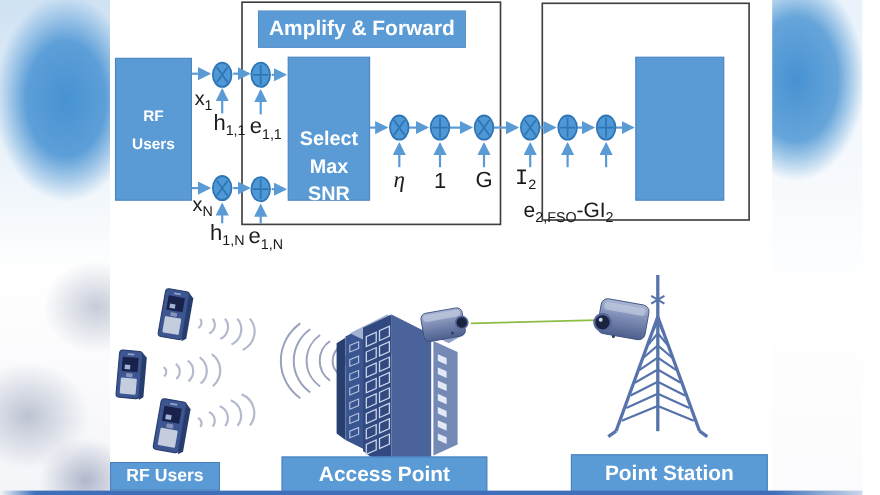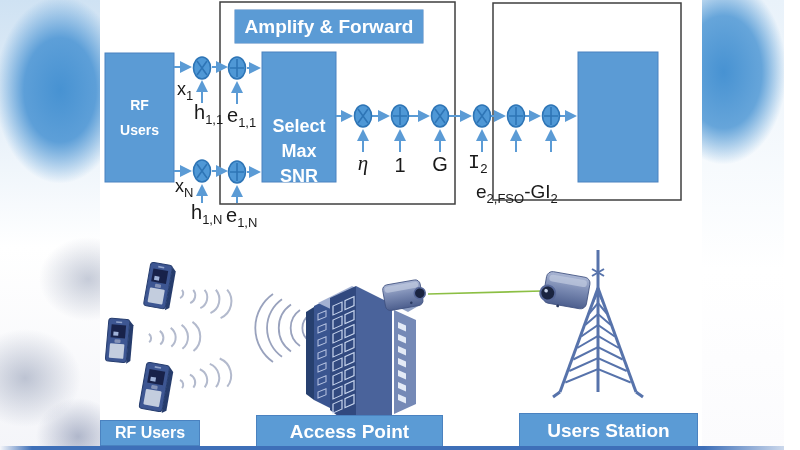--- a/index.html
+++ b/index.html
@@ -331,17 +331,17 @@
   <span class="ml center" style="left:478px; top:153px;font-family:Liberation Mono, monospace;"><span>I</span><sub>2</sub></span>
   <span class="ml" style="left:476px; top:157px; font-size:19px;margin-top:25px;"><span>e</span><sub>2,FSO</sub><span>-GI</span><sub>2</sub></span>
 
   <div class="cap" style="left:100px; top:420px; width:100px; height:26px; font-size:16px;">
     <span>RF Users</span>
   </div>
   <div class="cap" style="left:256px; top:415px; width:187px; height:34px; font-size:19px;">
     <span>Access Point</span>
   </div>
   <div class="cap" style="left:519px; top:413px; width:179px; height:35px; font-size:19px;">
-    <span>Users Station</span>
+    <span>Point Station</span>
   </div>
 
   <div class="bottom-strip"></div>
 </div>
 
 </body></html>

